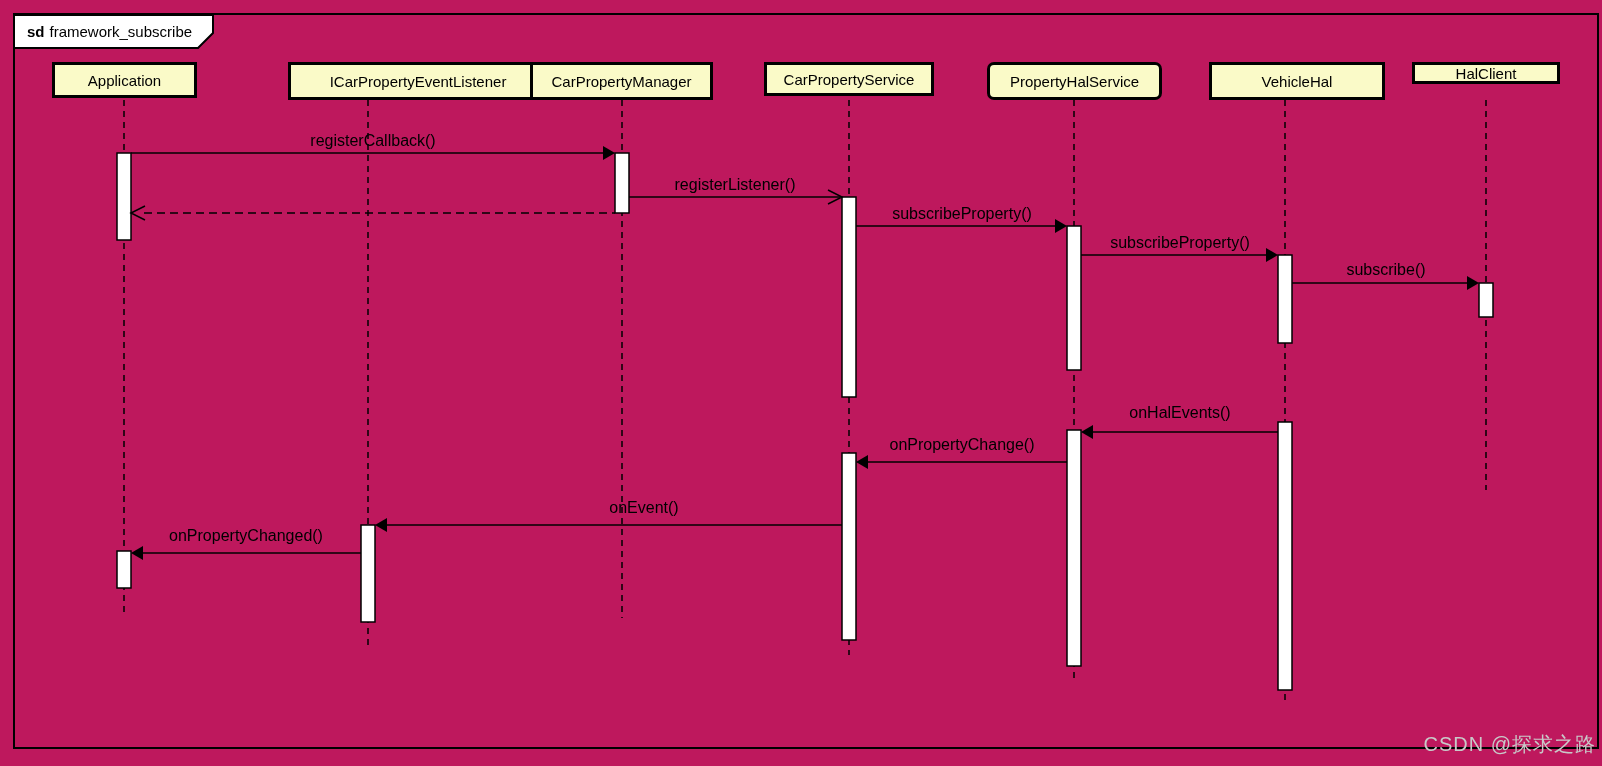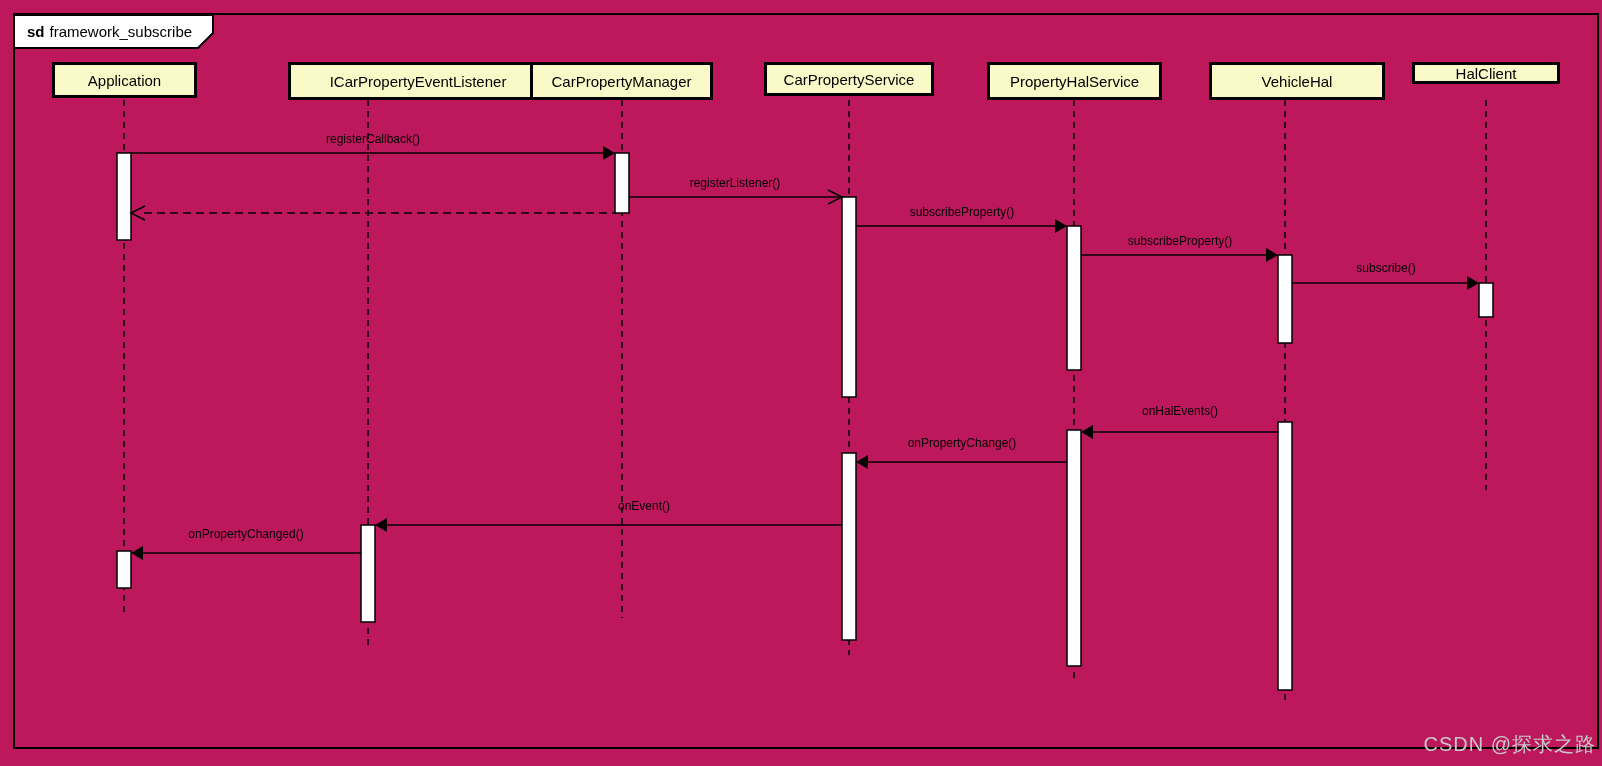--- a/index.html
+++ b/index.html
@@ -3,21 +3,21 @@
 <meta charset="utf-8">
 <style>
   html,body{margin:0;padding:0;background:#fff;}
   #screen{position:relative;width:1602px;height:766px;background:#be185d;overflow:hidden;
           font-family:"Liberation Sans",sans-serif;color:#000;}
   #layer{position:absolute;left:0;top:0;z-index:1;}
   .head{position:absolute;box-sizing:border-box;border:3px solid #000;background:#FAFAC8;
         display:flex;align-items:center;justify-content:center;font-size:15px;z-index:2;}
   .tab-text{position:absolute;left:27px;top:23px;font-size:15px;z-index:2;}
   .tab-text .kw{font-weight:bold;margin-right:5px;}
-  .msg-label{position:absolute;transform:translateX(-50%);font-size:12px;white-space:nowrap;z-index:2;}
+  .msg-label{position:absolute;transform:translateX(-50%);font-size:16px;white-space:nowrap;z-index:2;}
   .watermark{position:absolute;right:6px;top:731px;font-size:20px;color:#C9C9C9;
              letter-spacing:1px;z-index:3;white-space:nowrap;}
 </style>
 </head>
 <body>
 
 <div id="screen">
 
   <svg id="layer" width="1602" height="766" viewBox="0 0 1602 766">
 
@@ -85,21 +85,21 @@
     </div>
   <div class="head" style="left:264px; top:62px; width:260px; height:38px;margin-left:24px;">
       <span>ICarPropertyEventListener</span>
     </div>
   <div class="head" style="left:530px; top:62px; width:183px; height:38px;">
       <span>CarPropertyManager</span>
     </div>
   <div class="head" style="left:764px; top:62px; width:170px; height:34px;">
       <span>CarPropertyService</span>
     </div>
-  <div class="head" style="left:987px; top:62px; width:175px; height:38px;">
+  <div class="head" style="left:987px; top:62px; width:175px; height:38px;border-radius:7px;">
       <span>PropertyHalService</span>
     </div>
   <div class="head" style="left:1209px;top:62px; width:176px; height:38px;">
       <span>VehicleHal</span>
     </div>
   <div class="head" style="left:1412px;top:62px; width:148px; height:22px;">
       <span>HalClient</span>
     </div>
 
   <span class="msg-label" style="left:373px; top:132px;">registerCallback()</span>

